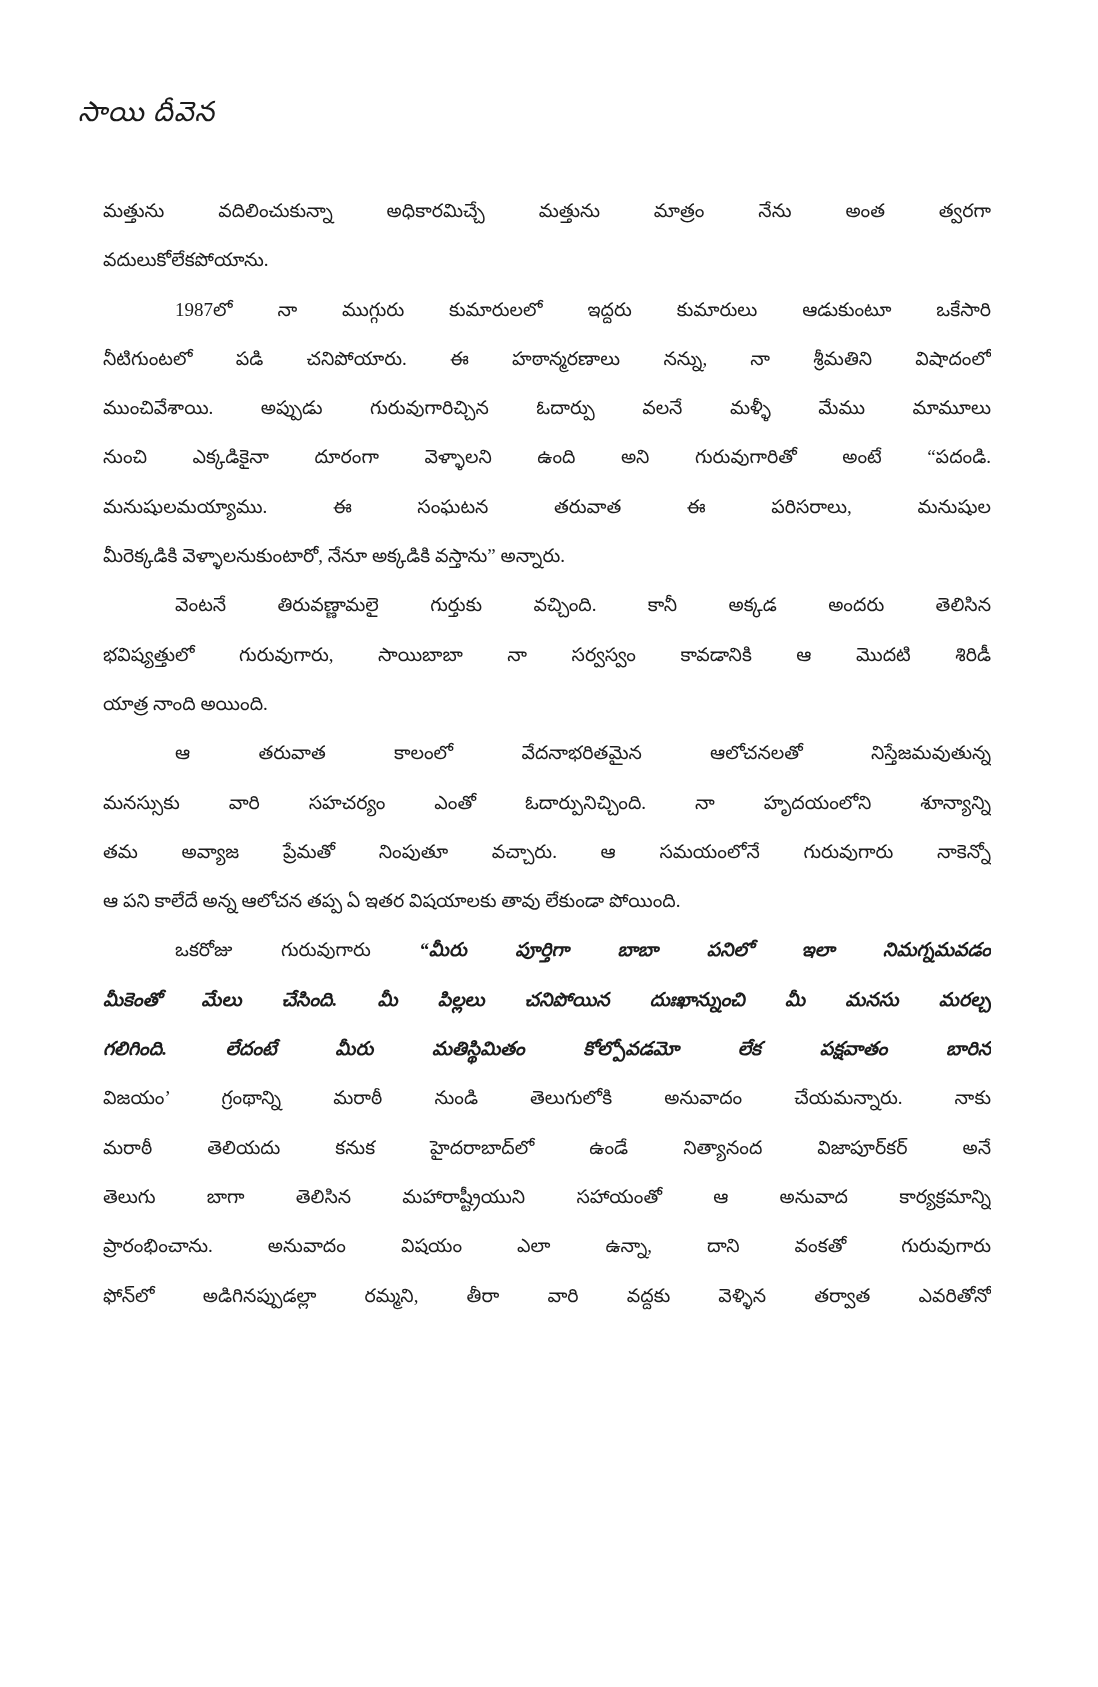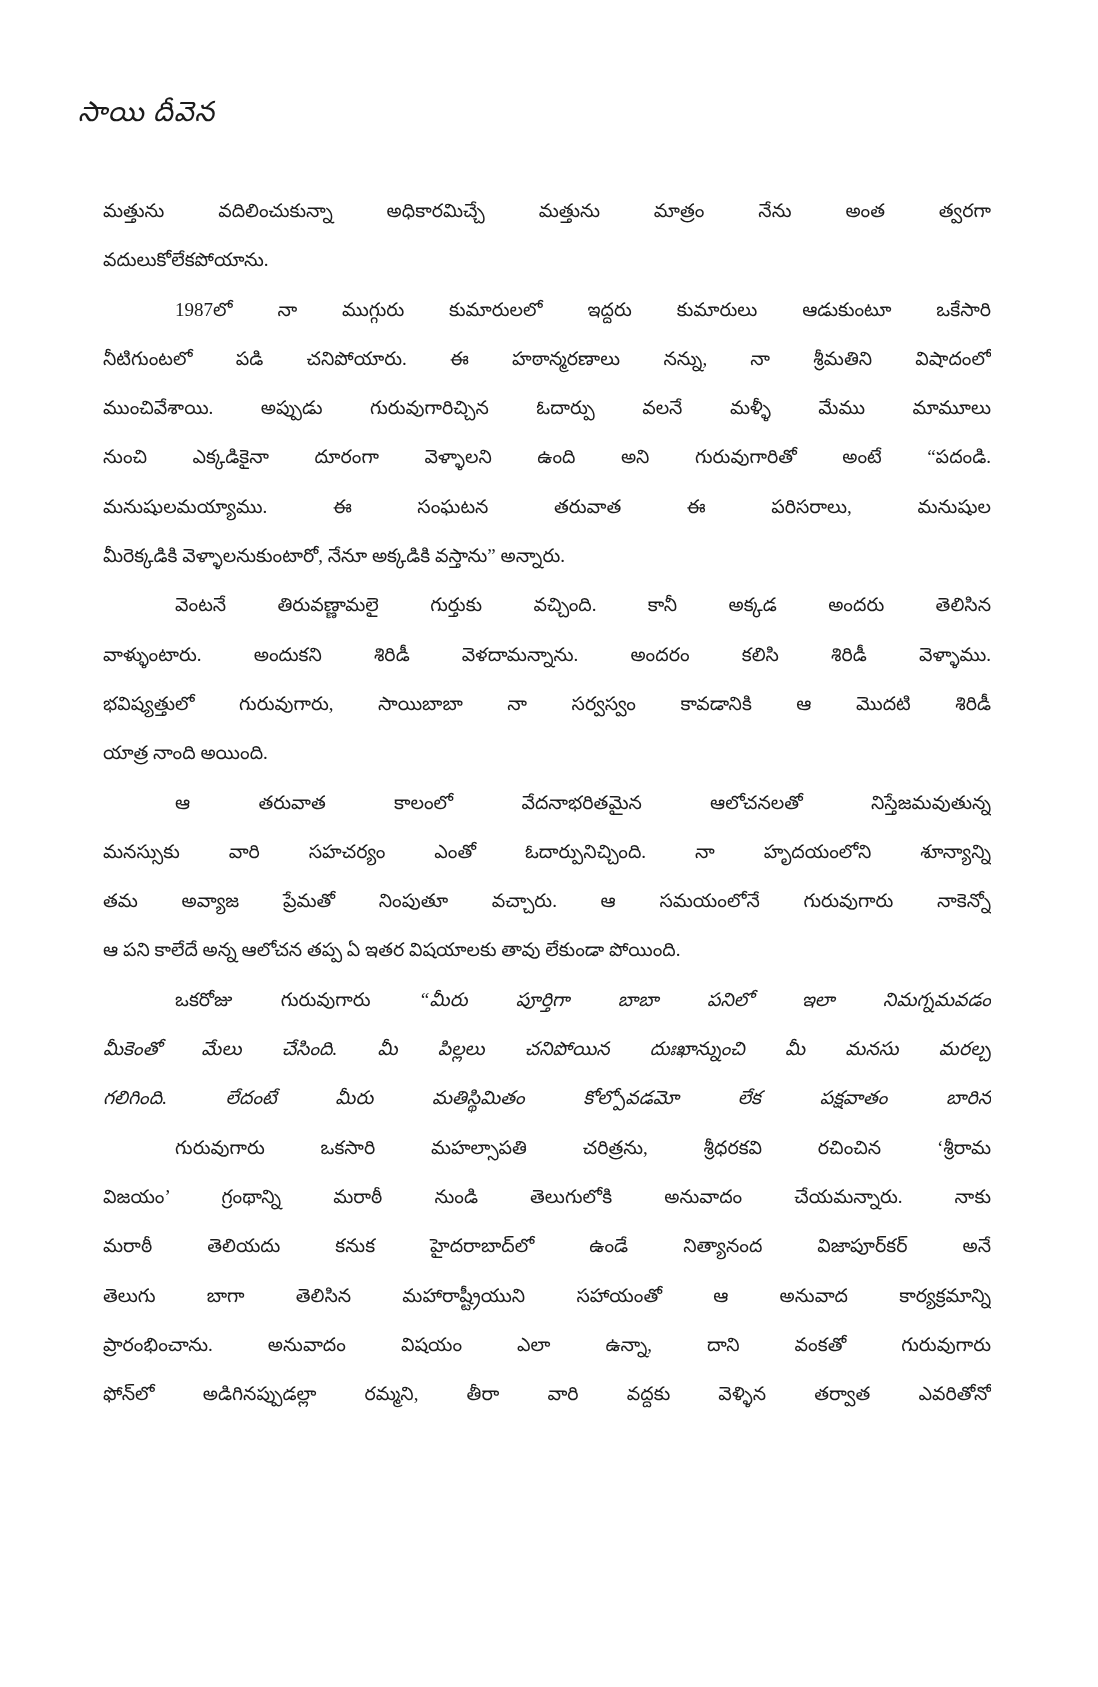--- a/index.html
+++ b/index.html
@@ -30,21 +30,21 @@
   .line {
     height: 49.3px;
     line-height: 49.3px;
     font-size: 19px;
     text-align: justify;
     text-align-last: justify;
     overflow: hidden;
   }
   .line.last { text-align-last: left; }
   .line.indent { text-indent: 72px; }
-  .italic { font-style: italic; }
+  .italic { font-style: italic; font-weight: bold; }
   .page-number {
     position: absolute;
     left: 0;
     right: 0;
     top: 1603px;
     text-align: center;
     font-size: 21px;
     color: #1c1c1c;
   }
 </style>
@@ -57,31 +57,29 @@
   <div class="body-text">
       <div class="line"><span>మత్తును వదిలించుకున్నా అధికారమిచ్చే మత్తును మాత్రం నేను అంత త్వరగా</span></div>
       <div class="line last"><span>వదులుకోలేకపోయాను.</span></div>
       <div class="line indent"><span>1987లో నా ముగ్గురు కుమారులలో ఇద్దరు కుమారులు ఆడుకుంటూ ఒకేసారి</span></div>
       <div class="line"><span>నీటిగుంటలో పడి చనిపోయారు. ఈ హఠాన్మరణాలు నన్ను, నా శ్రీమతిని విషాదంలో</span></div>
       <div class="line"><span>ముంచివేశాయి. అప్పుడు గురువుగారిచ్చిన ఓదార్పు వలనే మళ్ళీ మేము మామూలు</span></div>
       <div class="line"><span>నుంచి ఎక్కడికైనా దూరంగా వెళ్ళాలని ఉంది అని గురువుగారితో అంటే “పదండి.</span></div>
       <div class="line"><span>మనుషులమయ్యాము. ఈ సంఘటన తరువాత ఈ పరిసరాలు, మనుషుల</span></div>
       <div class="line last"><span>మీరెక్కడికి వెళ్ళాలనుకుంటారో, నేనూ అక్కడికి వస్తాను” అన్నారు.</span></div>
       <div class="line indent"><span>వెంటనే తిరువణ్ణామలై గుర్తుకు వచ్చింది. కానీ అక్కడ అందరు తెలిసిన</span></div>
-      <div class="line"><span>వాళ్ళుంటారు. అందుకని శిరిడీ వెళదామన్నాను. అందరం కలిసి శిరిడీ వెళ్ళాము.</span></div>
       <div class="line"><span>భవిష్యత్తులో గురువుగారు, సాయిబాబా నా సర్వస్వం కావడానికి ఆ మొదటి శిరిడీ</span></div>
       <div class="line last"><span>యాత్ర నాంది అయింది.</span></div>
       <div class="line indent"><span>ఆ తరువాత కాలంలో వేదనాభరితమైన ఆలోచనలతో నిస్తేజమవుతున్న</span></div>
       <div class="line"><span>మనస్సుకు వారి సహచర్యం ఎంతో ఓదార్పునిచ్చింది. నా హృదయంలోని శూన్యాన్ని</span></div>
       <div class="line"><span>తమ అవ్యాజ ప్రేమతో నింపుతూ వచ్చారు. ఆ సమయంలోనే గురువుగారు నాకెన్నో</span></div>
       <div class="line last"><span>ఆ పని కాలేదే అన్న ఆలోచన తప్ప ఏ ఇతర విషయాలకు తావు లేకుండా పోయింది.</span></div>
       <div class="line indent"><span>ఒకరోజు గురువుగారు </span><span class="italic">“మీరు పూర్తిగా బాబా పనిలో ఇలా నిమగ్నమవడం</span></div>
       <div class="line"><span class="italic">మీకెంతో మేలు చేసింది. మీ పిల్లలు చనిపోయిన దుఃఖాన్నుంచి మీ మనసు మరల్చ</span></div>
       <div class="line"><span class="italic">గలిగింది. లేదంటే మీరు మతిస్థిమితం కోల్పోవడమో లేక పక్షవాతం బారిన</span></div>
-      <div class="line indent"><span>గురువుగారు ఒకసారి మహల్సాపతి చరిత్రను, శ్రీధరకవి రచించిన ‘శ్రీరామ</span></div>
       <div class="line"><span>విజయం’ గ్రంథాన్ని మరాఠీ నుండి తెలుగులోకి అనువాదం చేయమన్నారు. నాకు</span></div>
       <div class="line"><span>మరాఠీ తెలియదు కనుక హైదరాబాద్‌లో ఉండే నిత్యానంద విజాపూర్‌కర్ అనే</span></div>
       <div class="line"><span>తెలుగు బాగా తెలిసిన మహారాష్ట్రీయుని సహాయంతో ఆ అనువాద కార్యక్రమాన్ని</span></div>
       <div class="line"><span>ప్రారంభించాను. అనువాదం విషయం ఎలా ఉన్నా, దాని వంకతో గురువుగారు</span></div>
       <div class="line"><span>ఫోన్‌లో అడిగినప్పుడల్లా రమ్మని, తీరా వారి వద్దకు వెళ్ళిన తర్వాత ఎవరితోనో</span></div>
     </div>
 
   <div class="page-number">350</div>
 </div>
 

